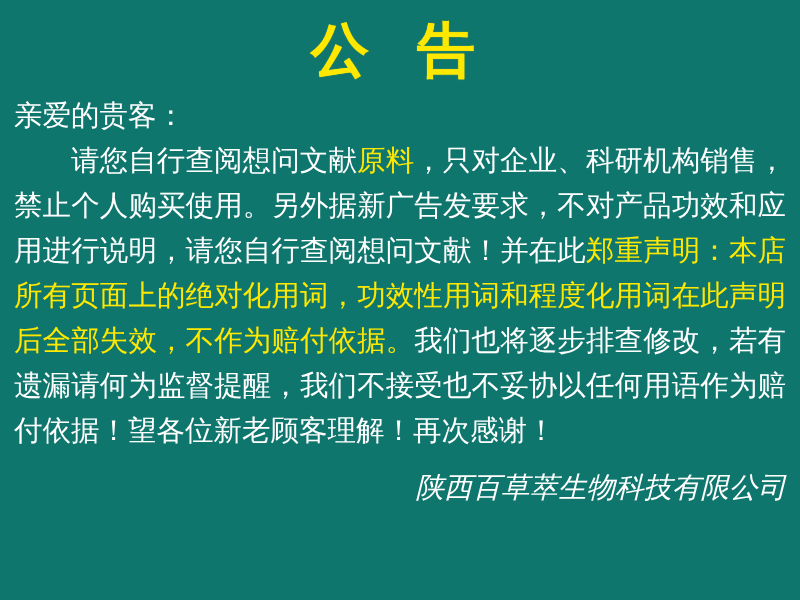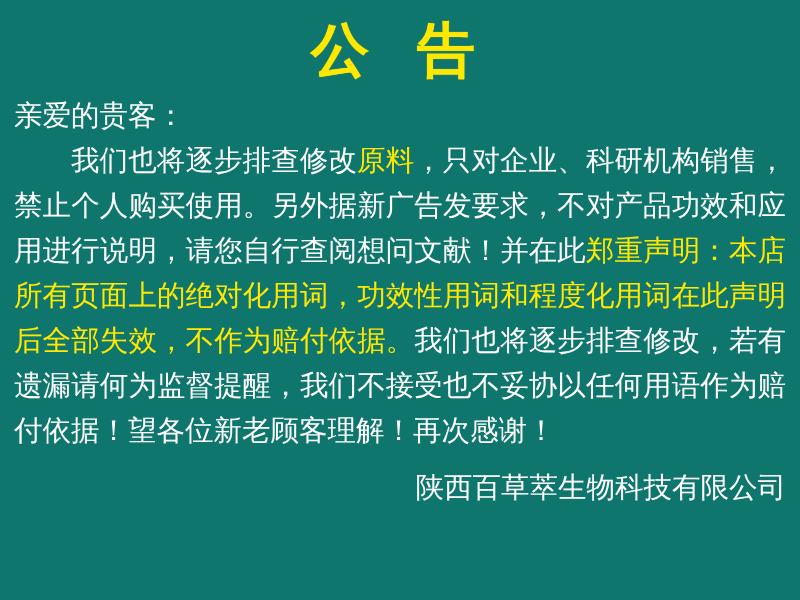--- a/index.html
+++ b/index.html
@@ -46,29 +46,30 @@
   }
   .hl {
     color: #ffe800;
   }
   .signature {
     color: #ffffff;
     font-size: 28.5px;
     text-align: right;
     padding: 14px 14px 0 0;
     line-height: 1.5;
+    font-style: italic;
   }
 </style>
 </head>
 <body>
 
 <div class="poster">
 
   <div class="title">公 告</div>
 
   <div class="body-text">
     <p class="para">亲爱的贵客：</p>
-    <p class="para indent"><span>我们也将逐步排查修改</span><span class="hl">原料</span><span>，只对企业、科研机构销售，禁止个人购买使用。另外据新广告发要求，不对产品功效和应用进行说明，请您自行查阅想问文献！并在此</span><span class="hl">郑重声明：本店所有页面上的绝对化用词，功效性用词和程度化用词在此声明后全部失效，不作为赔付依据。</span><span>我们也将逐步排查修改，若有遗漏请何为监督提醒，我们不接受也不妥协以任何用语作为赔付依据！望各位新老顾客理解！再次感谢！</span></p>
+    <p class="para indent"><span>请您自行查阅想问文献</span><span class="hl">原料</span><span>，只对企业、科研机构销售，禁止个人购买使用。另外据新广告发要求，不对产品功效和应用进行说明，请您自行查阅想问文献！并在此</span><span class="hl">郑重声明：本店所有页面上的绝对化用词，功效性用词和程度化用词在此声明后全部失效，不作为赔付依据。</span><span>我们也将逐步排查修改，若有遗漏请何为监督提醒，我们不接受也不妥协以任何用语作为赔付依据！望各位新老顾客理解！再次感谢！</span></p>
   </div>
 
   <div class="signature">陕西百草萃生物科技有限公司</div>
 
 </div>
 
 </body></html>

